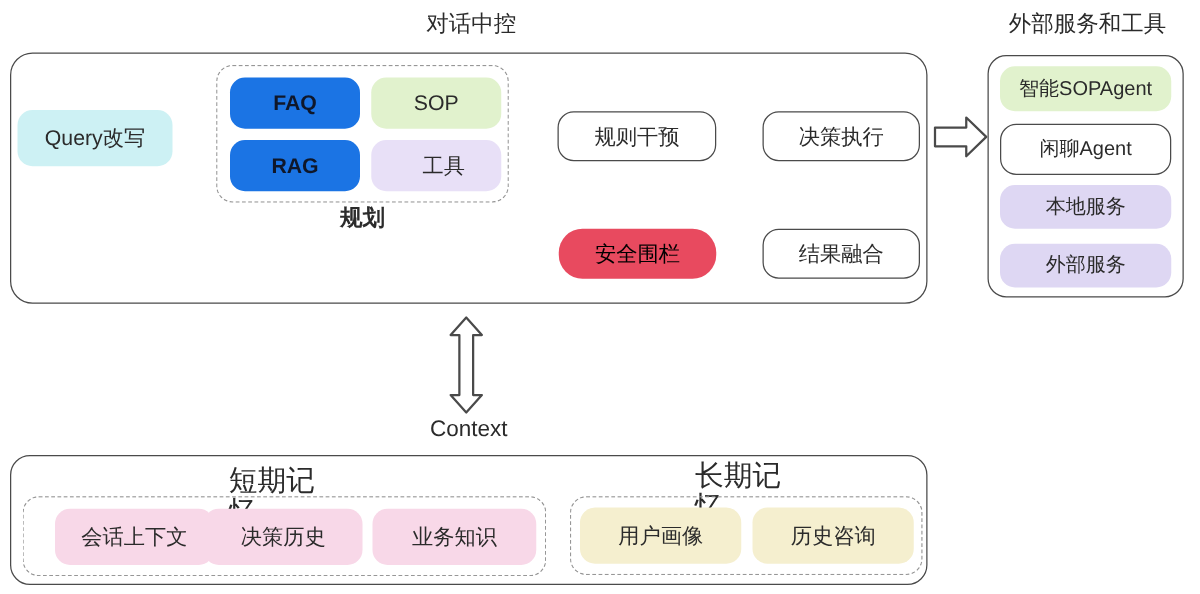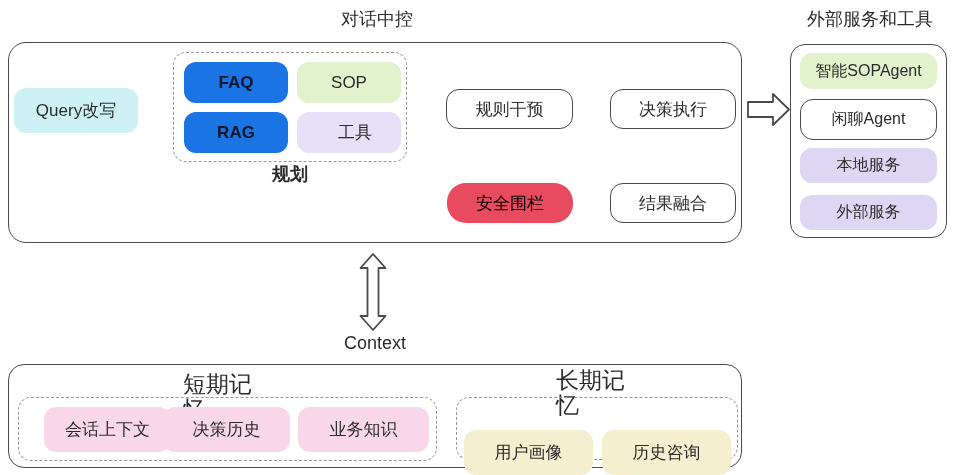--- a/index.html
+++ b/index.html
@@ -16,21 +16,21 @@
   .dashed-box{position:absolute;box-sizing:border-box;border:1.6px dashed #979797;border-radius:13px;}
   .label{position:absolute;text-align:center;font-size:18px;line-height:1.1;}
   .label-md{position:absolute;text-align:left;font-size:23px;line-height:1.1;}
   .blue{background:var(--blue,#1b74e4);color:#0f172a;font-size:17px;font-weight:bold;}
   .cyan{background:var(--cyan,#cdf1f4);}
   .lgreen{background:var(--light-green,#e1f2cd);}
   .lav{background:var(--lavender,#e8e0f7);padding-left:12px;}
   .purple{background:var(--purple,#ded7f3);}
   .red{background:var(--red,#e84a5f);color:#000000;border-radius:19px;}
   .pink{background:var(--pink,#f8d8e8);}
-  .cream{background:var(--cream,#f5efcf);margin-top:24px;}
+  .cream{background:var(--cream,#f5efcf);}
   svg.wires{position:absolute;left:0;top:0;pointer-events:none;}
   .wire{stroke:var(--border,#4a4a4a);stroke-width:1.6;fill:none;}
   .hollow{fill:#ffffff;stroke:var(--border,#4a4a4a);stroke-width:1.8;stroke-linejoin:round;}
 </style>
 </head>
 <body>
 
 <div class="canvas">
 
   <svg class="wires" width="960" height="475" viewBox="0 0 960 475">

